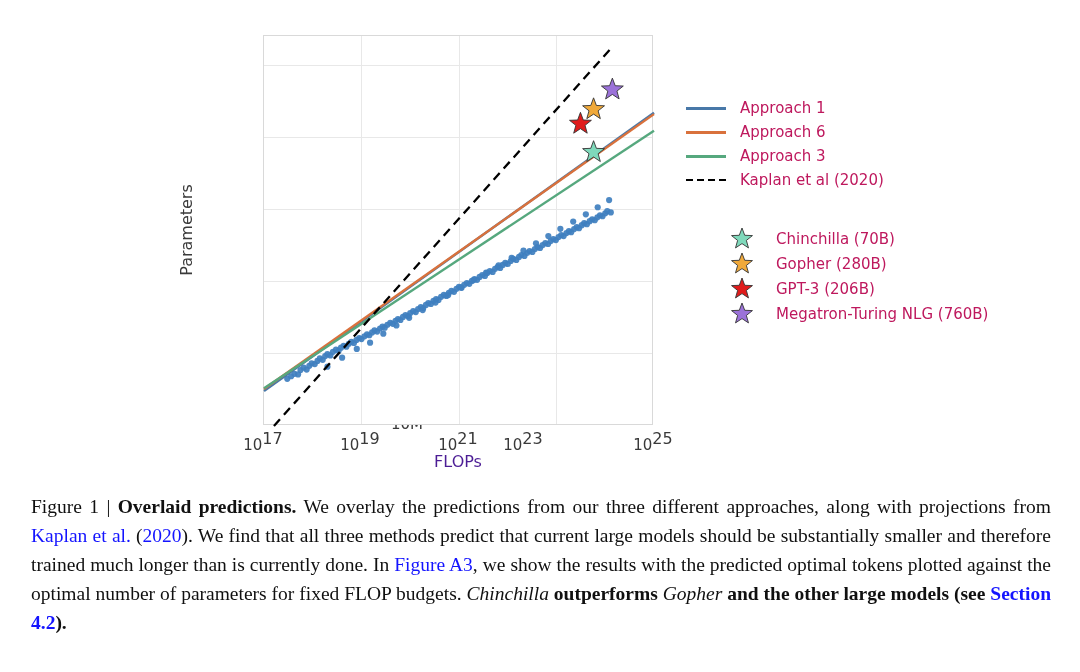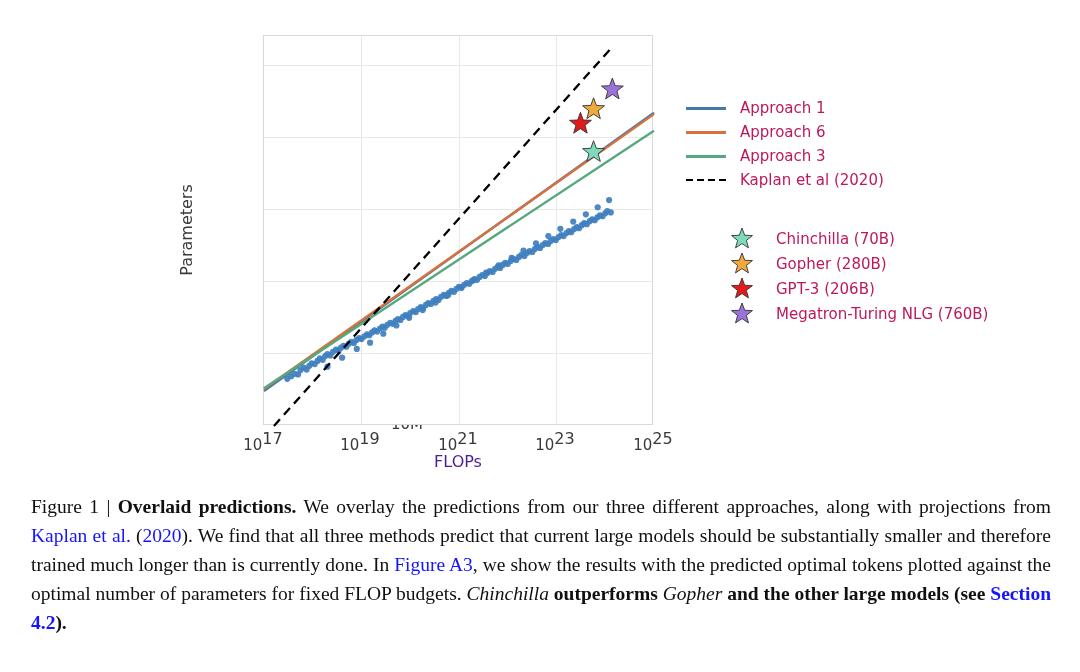--- a/index.html
+++ b/index.html
@@ -73,21 +73,21 @@
   <div class="ytick-label" style="top:64px;">1T</div>
   <div class="ytick-label" style="top:136px;">100B</div>
   <div class="ytick-label" style="top:208px;">10B</div>
   <div class="ytick-label" style="top:280px;">1.0B</div>
   <div class="ytick-label" style="top:352px;">100M</div>
   <div class="ytick-label" style="top:424px;">10M</div>
 
   <div class="xtick-label" style="left:263px;"><span>10</span><sup>17</sup></div>
   <div class="xtick-label" style="left:360px;"><span>10</span><sup>19</sup></div>
   <div class="xtick-label" style="left:458px;"><span>10</span><sup>21</sup></div>
-  <div class="xtick-label" style="left:555px;"><span>10</span><sup>23</sup></div>
+  <div class="xtick-label" style="left:523px;"><span>10</span><sup>23</sup></div>
   <div class="xtick-label" style="left:653px;"><span>10</span><sup>25</sup></div>
 
   <div id="xaxis-title">FLOPs</div>
 
   <div id="plot-frame">
 
     <div class="gridline-h" style="top:29px;"></div>
     <div class="gridline-h" style="top:101px;"></div>
     <div class="gridline-h" style="top:173px;"></div>
     <div class="gridline-h" style="top:245px;"></div>

